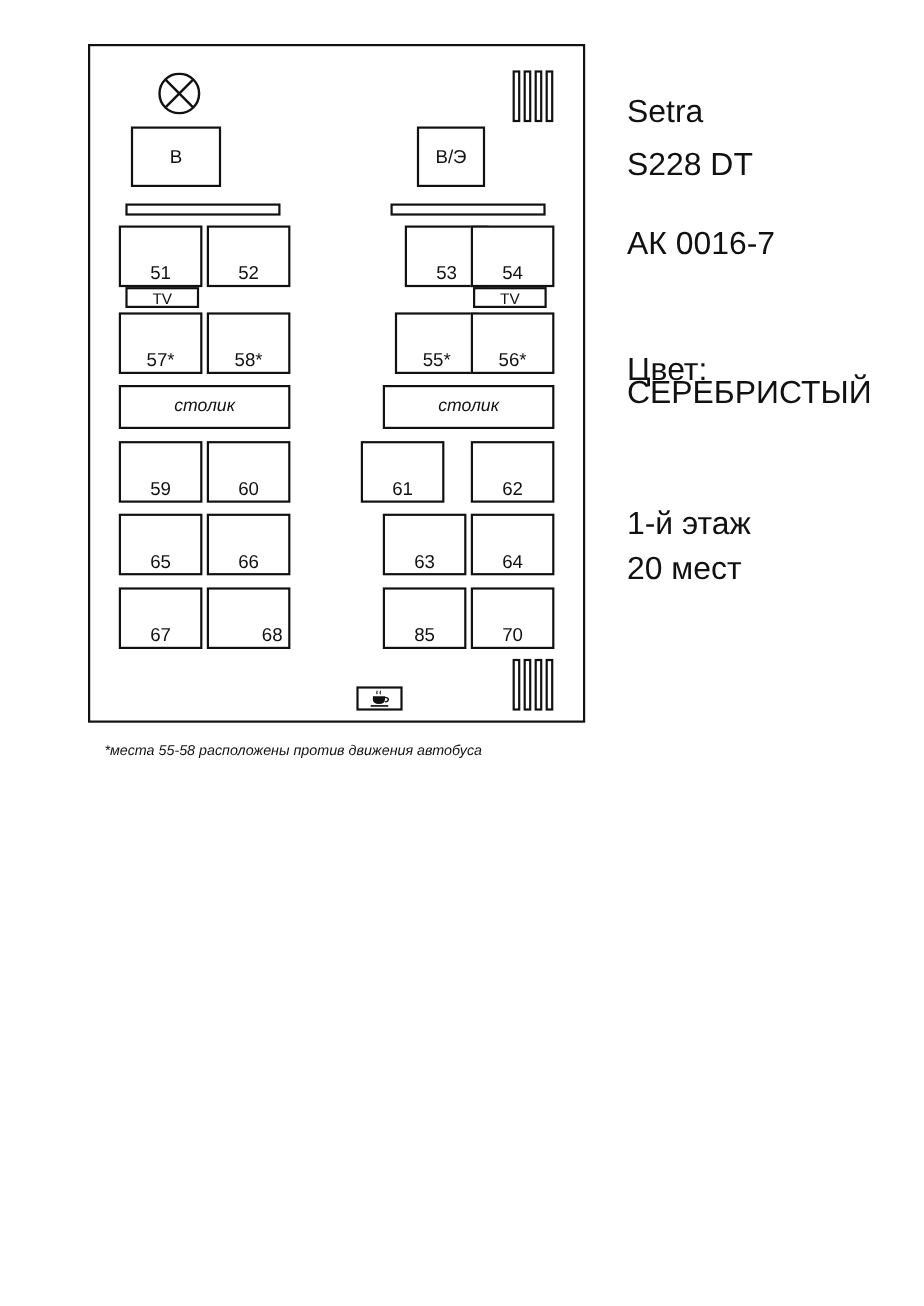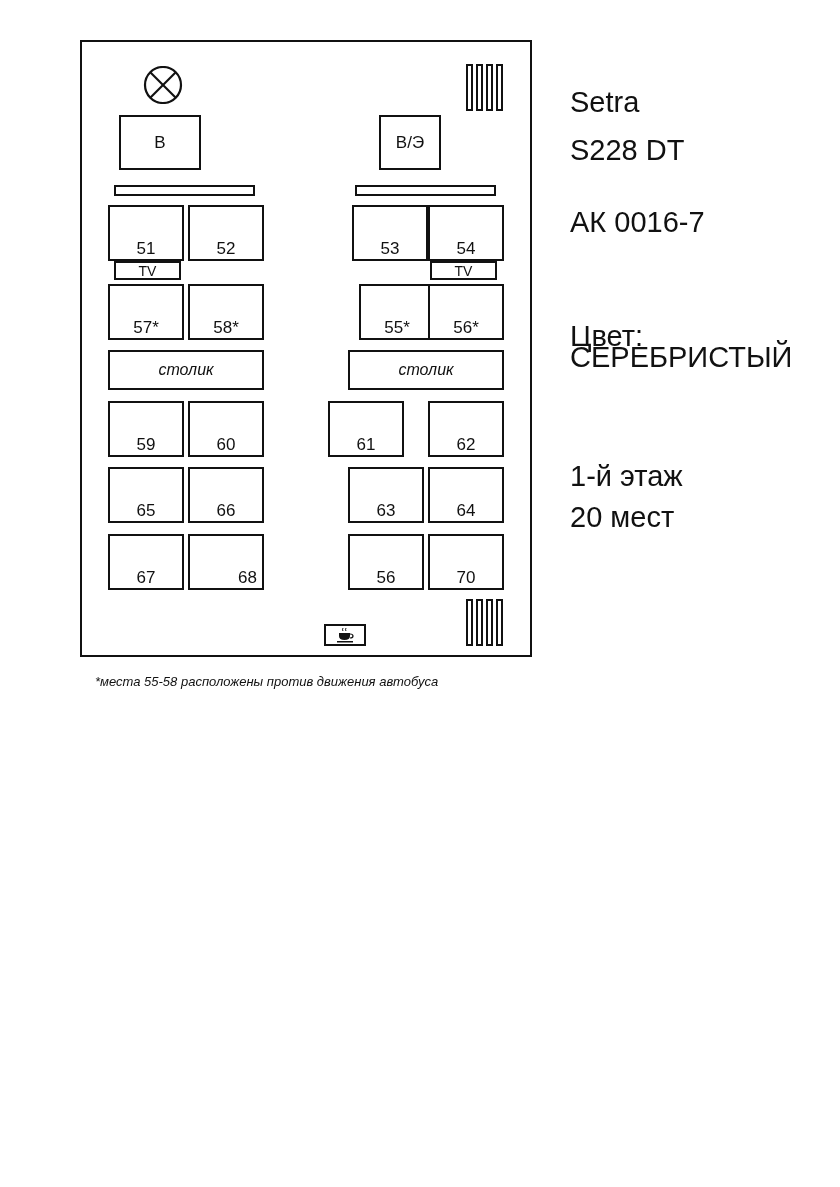--- a/index.html
+++ b/index.html
@@ -43,21 +43,21 @@
 
 <div class="abs bar" style="left:114px;top:185px;width:141px;"></div>
 <div class="abs bar" style="left:355px;top:185px;width:141px;"></div>
 
 <div class="abs box seat" style="left:108px;top:205px;">
     <span>51</span>
   </div>
 <div class="abs box seat" style="left:188px;top:205px;">
     <span>52</span>
   </div>
-<div class="abs box seat" style="left:352px;top:205px;">
+<div class="abs box seat" style="left:368px;top:205px;">
     <span>53</span>
   </div>
 <div class="abs box seat" style="left:428px;top:205px;">
     <span>54</span>
   </div>
 
 <div class="abs tv" style="left:114px;top:261px;width:67px;">
     <span>TV</span>
   </div>
 <div class="abs tv" style="left:430px;top:261px;width:67px;">
@@ -110,21 +110,21 @@
     <span>64</span>
   </div>
 
 <div class="abs box seat" style="left:108px;top:534px;">
     <span>67</span>
   </div>
 <div class="abs box seat" style="left:188px;top:534px;padding-left:43px;">
     <span>68</span>
   </div>
 <div class="abs box seat" style="left:348px;top:534px;">
-    <span>56</span>
+    <span>85</span>
   </div>
 <div class="abs box seat" style="left:428px;top:534px;">
     <span>70</span>
   </div>
 
 <div class="abs box" style="left:324px;top:624px;width:42px;height:22px;">
   <svg width="20" height="16">
     <path d="M8 1 q-1 2 0 3 M11 1 q-1 2 0 3" stroke="#111" stroke-width="1" fill="none"></path>
     <path d="M4 6 h11 v3 q0 4 -5.5 4 q-5.5 0 -5.5 -4 z" fill="#111"></path>
     <path d="M15 7 q3 0 3 2 q0 2 -3 2" stroke="#111" stroke-width="1.2" fill="none"></path>

